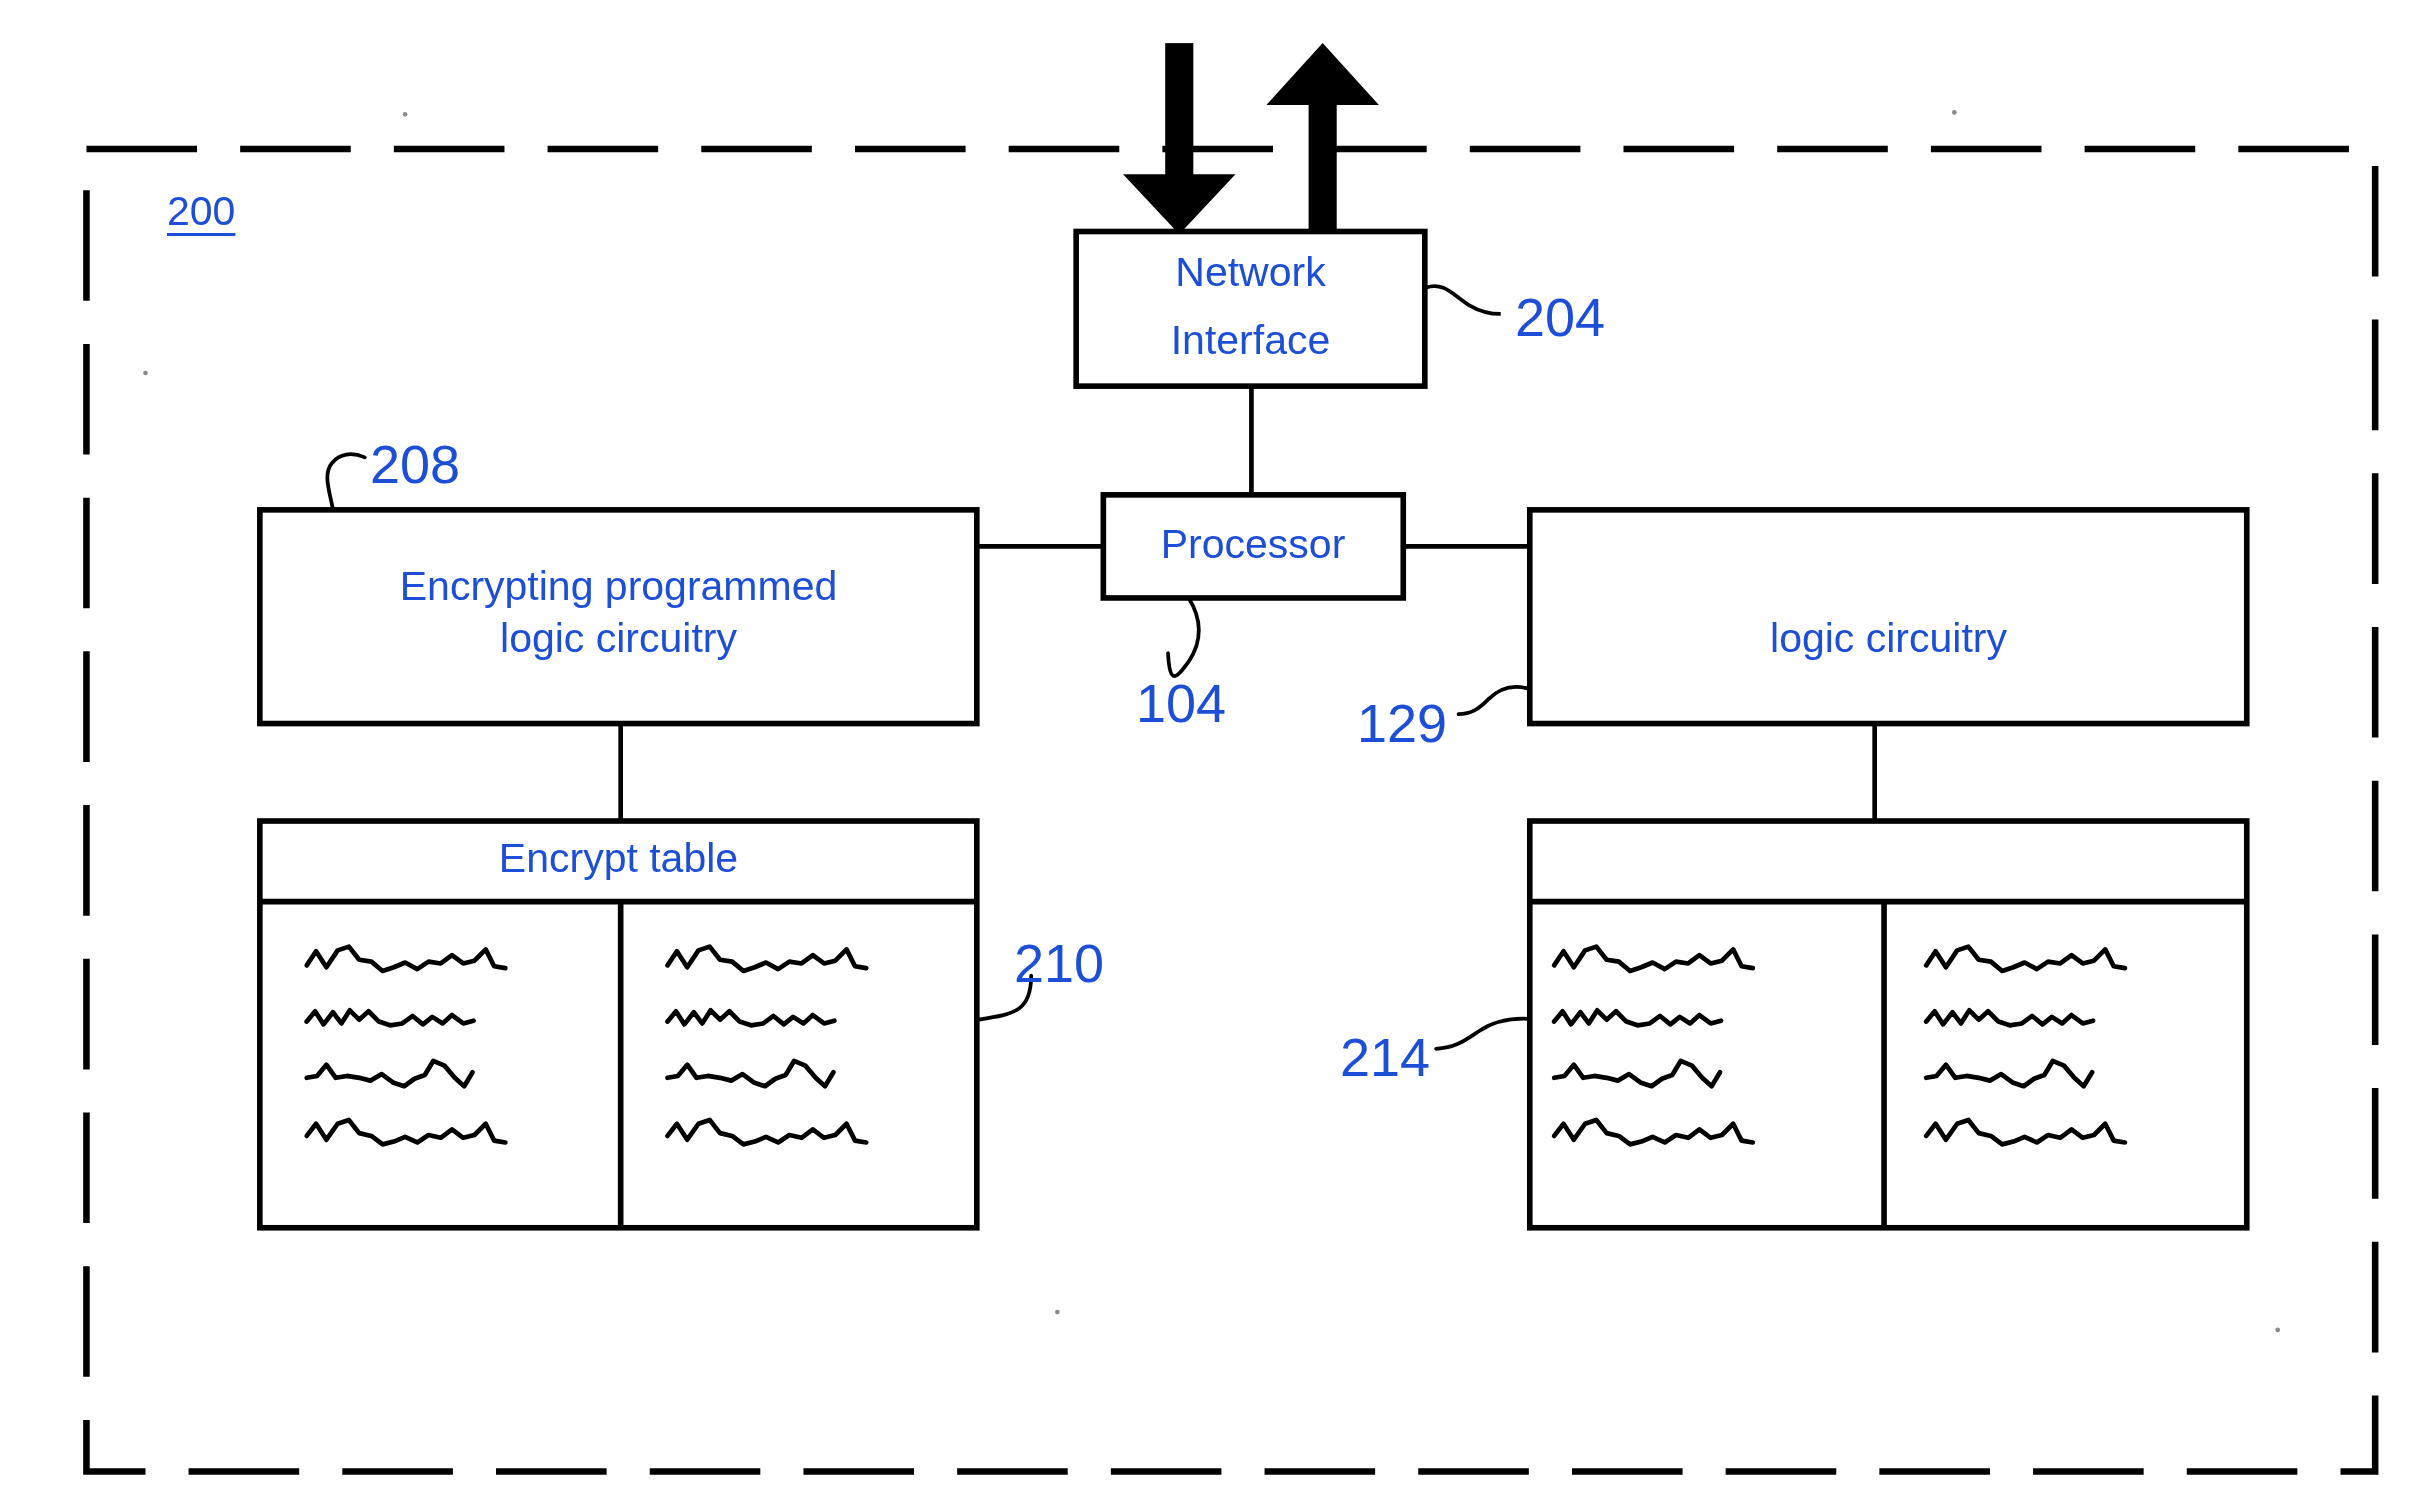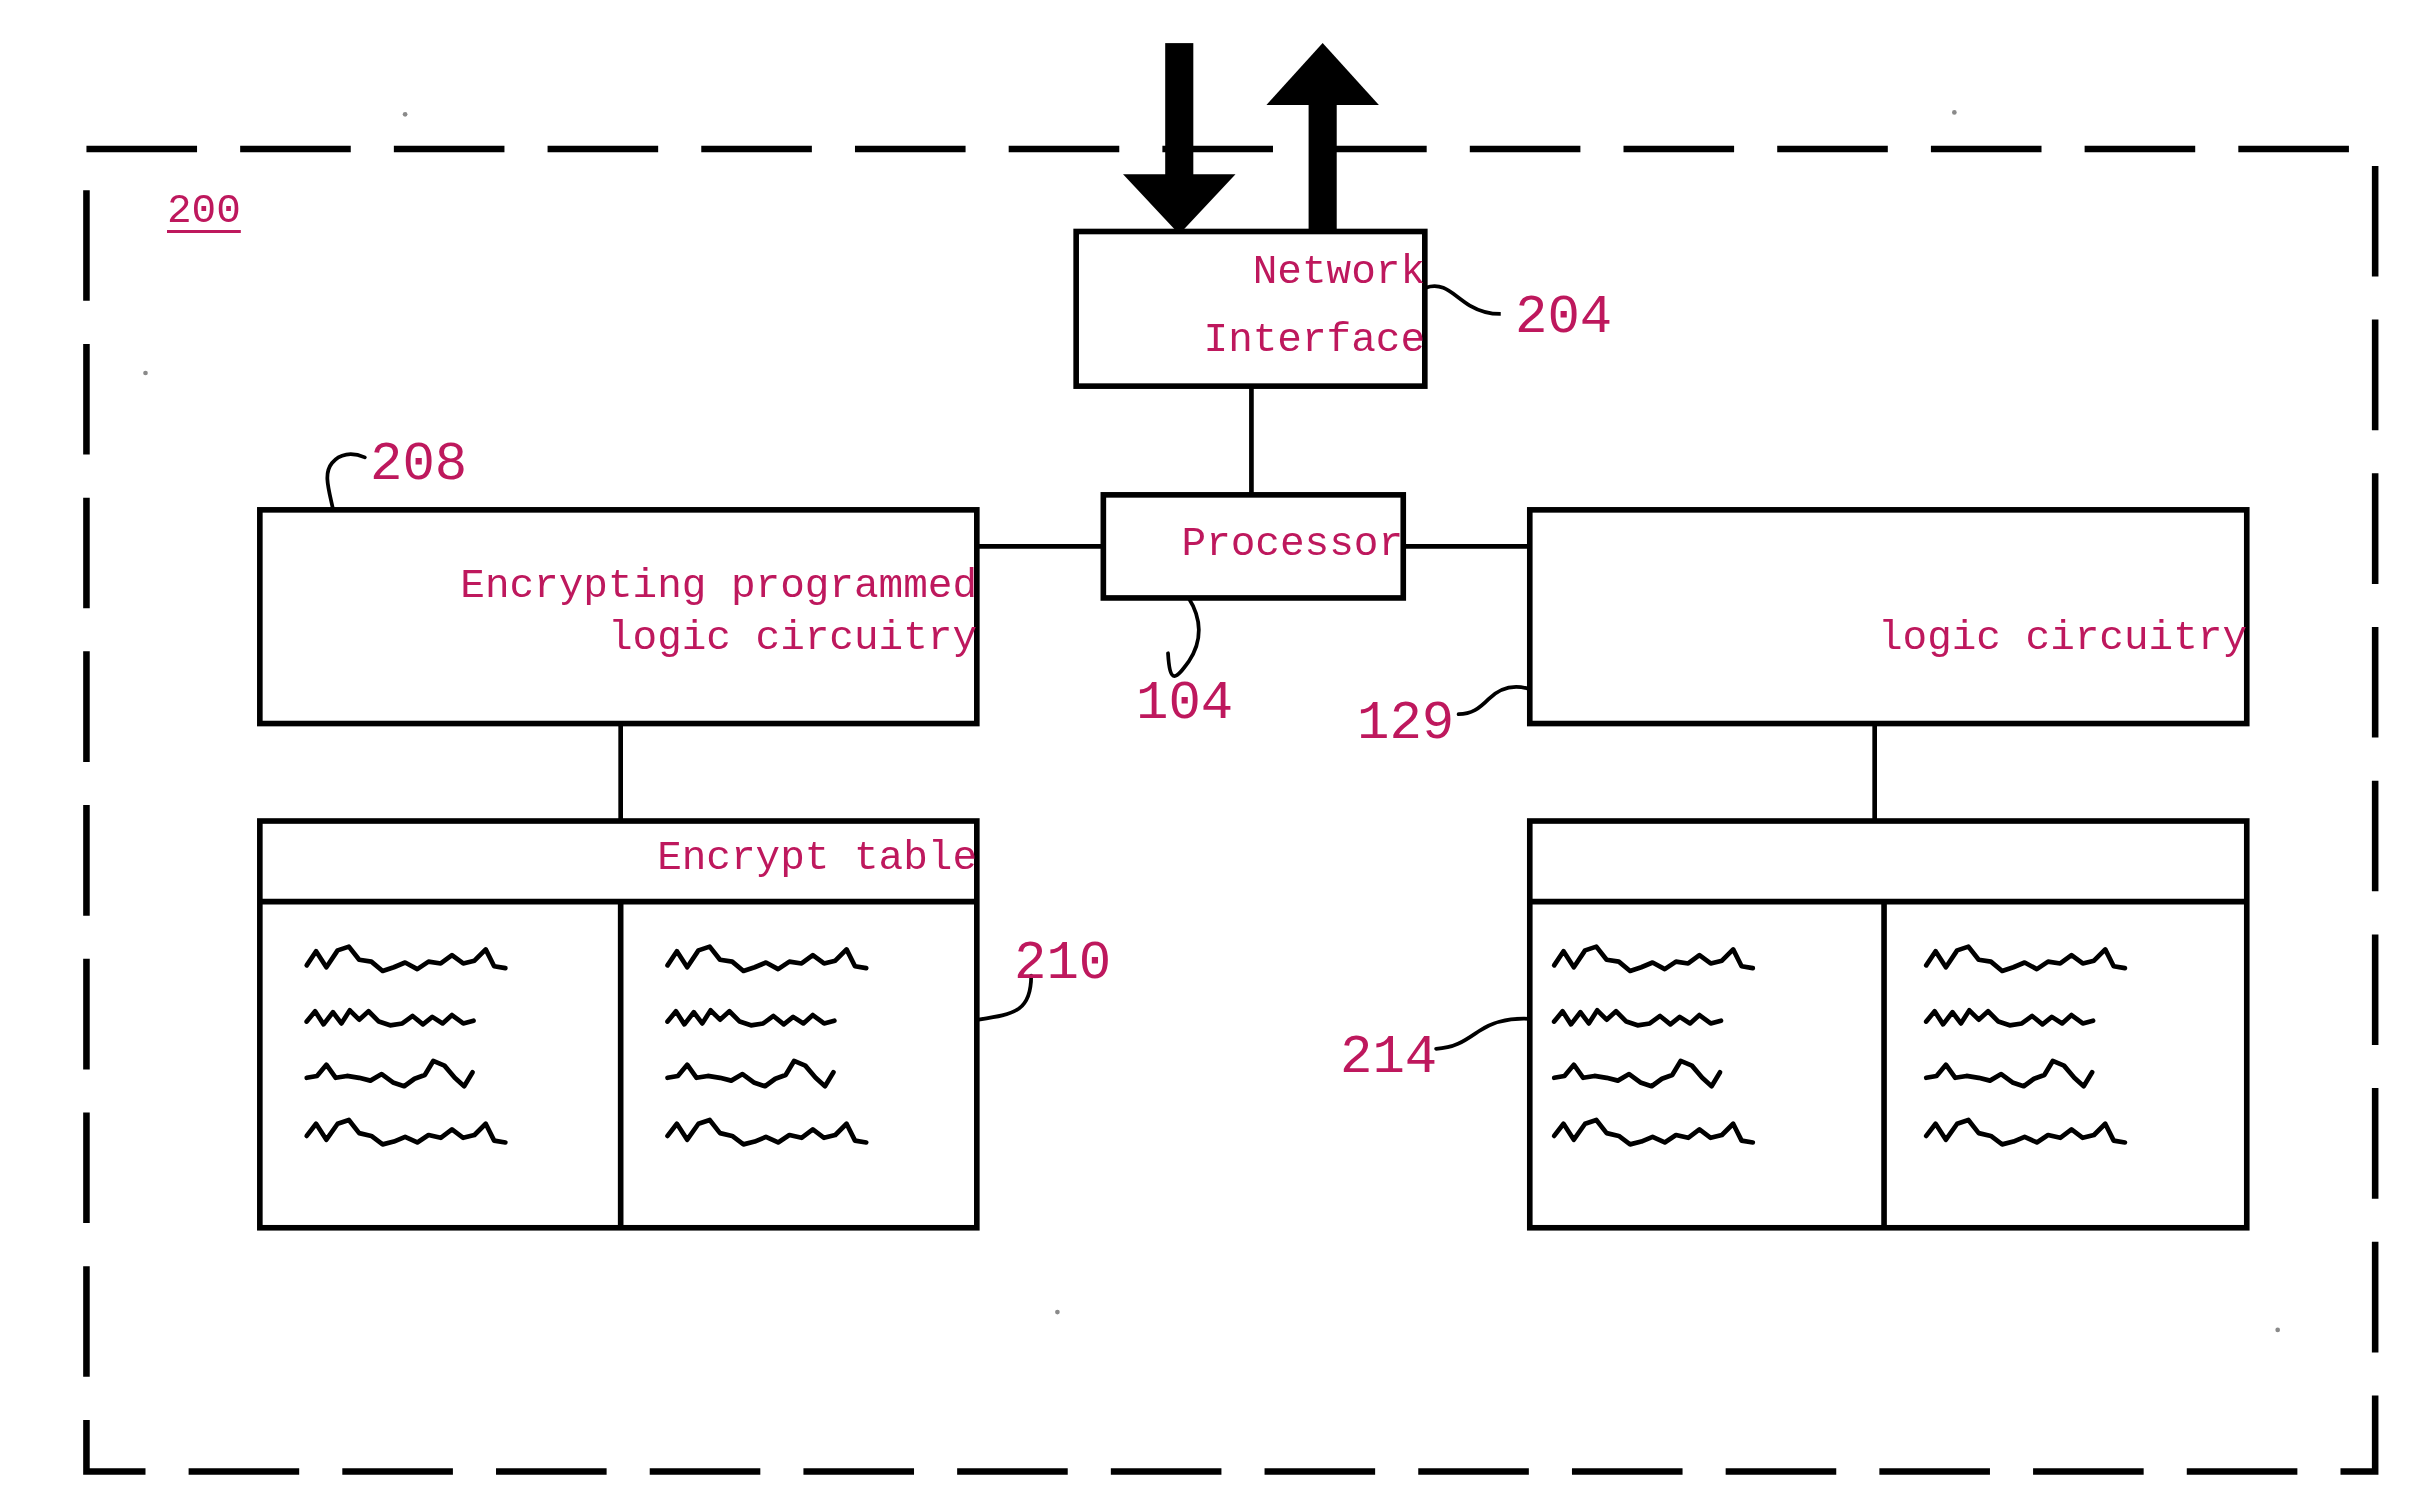--- a/index.html
+++ b/index.html
@@ -21,28 +21,28 @@
   }
   #figure-svg {
     position: absolute;
     left: 0;
     top: 0;
     width: 2426px;
     height: 1508px;
   }
   .fig-text {
     position: absolute;
-    color: #be185d;
-    font-family: Liberation Mono, monospace;
+    color: #1d4ed8;
+    font-family: Liberation Sans, sans-serif;
     white-space: pre;
     line-height: 1.18;
     user-select: none;
   }
   .box-label {
-    text-align: right;
+    text-align: center;
     font-size: 41px;
   }
   .ref-num {
     font-size: 54px;
   }
   .ref-200 {
     font-size: 41px;
     text-decoration: underline;
     text-underline-offset: 8.4px;
     text-decoration-thickness: 2.8px;

